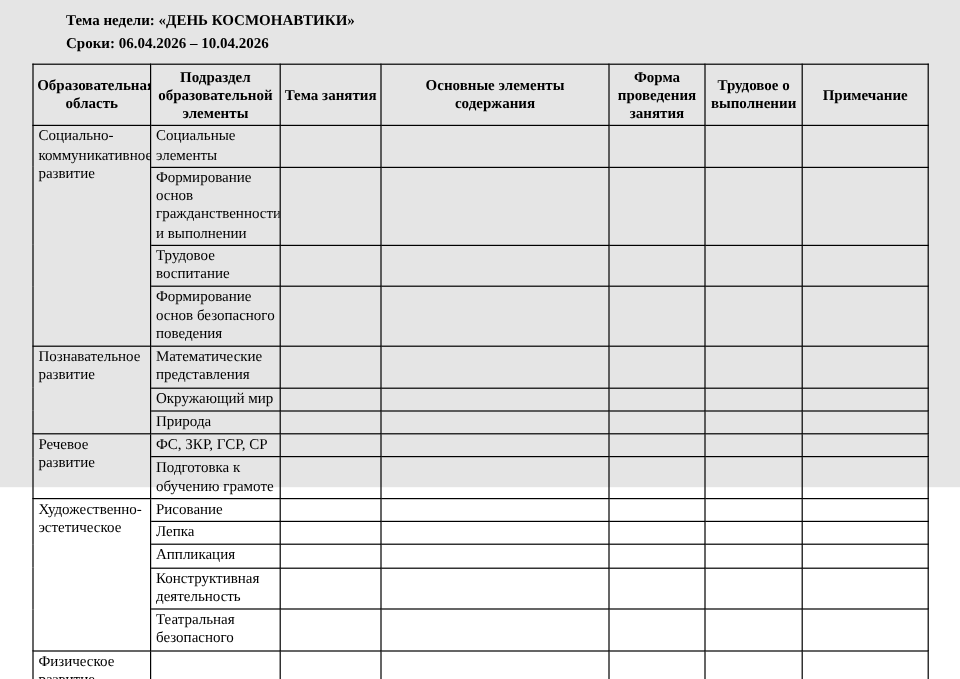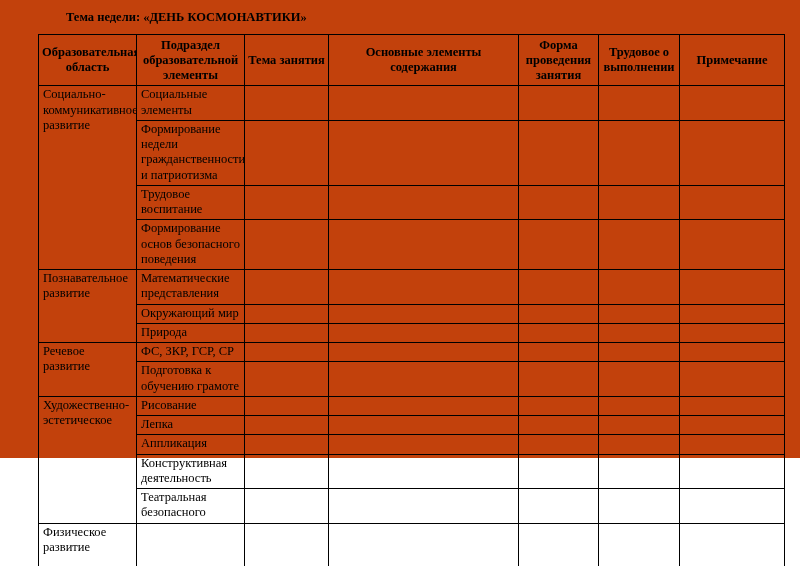--- a/index.html
+++ b/index.html
@@ -6,24 +6,23 @@
   html, body { background: #ffffff; }
   body {
     width: 800px;
     height: 566px;
     overflow: hidden;
     font-family: "Liberation Serif", "DejaVu Serif", serif;
     color: #000000;
   }
   .page {
     width: 800px;
-    height: 458px;
-    background: #c2410c;
+    height: 406px;
+    background: #e5e5e5;
     padding-top: 8px;
-    padding-left: 11px;
   }
   .title-block {
     margin-left: 55px;
     margin-bottom: 7px;
   }
   .title-line {
     font-weight: bold;
     font-size: 12.5px;
     line-height: 19px;
     white-space: nowrap;
@@ -53,20 +52,21 @@
     line-height: 1.22;
   }
   tr.last-row td { height: 45px; }
 </style>
 </head>
 <body>
 
 <div class="page">
   <div class="title-block">
     <div class="title-line">Тема недели: «ДЕНЬ КОСМОНАВТИКИ»</div>
+    <div class="title-line">Сроки: 06.04.2026 – 10.04.2026</div>
   </div>
 
   <table class="plan">
     <colgroup>
         <col style="width: 98px;">
         <col style="width: 108px;">
         <col style="width: 84px;">
         <col style="width: 190px;">
         <col style="width: 80px;">
         <col style="width: 81px;">
@@ -87,21 +87,21 @@
         <tr>
           <td rowspan="4">Социально-коммуникативное развитие</td>
           <td>Социальные элементы</td>
           <td></td>
           <td></td>
           <td></td>
           <td></td>
           <td></td>
         </tr>
         <tr>
-          <td>Формирование недели гражданственности и патриотизма</td>
+          <td>Формирование основ гражданственности и выполнении</td>
           <td></td>
           <td></td>
           <td></td>
           <td></td>
           <td></td>
         </tr>
         <tr>
           <td>Трудовое воспитание</td>
           <td></td>
           <td></td>

